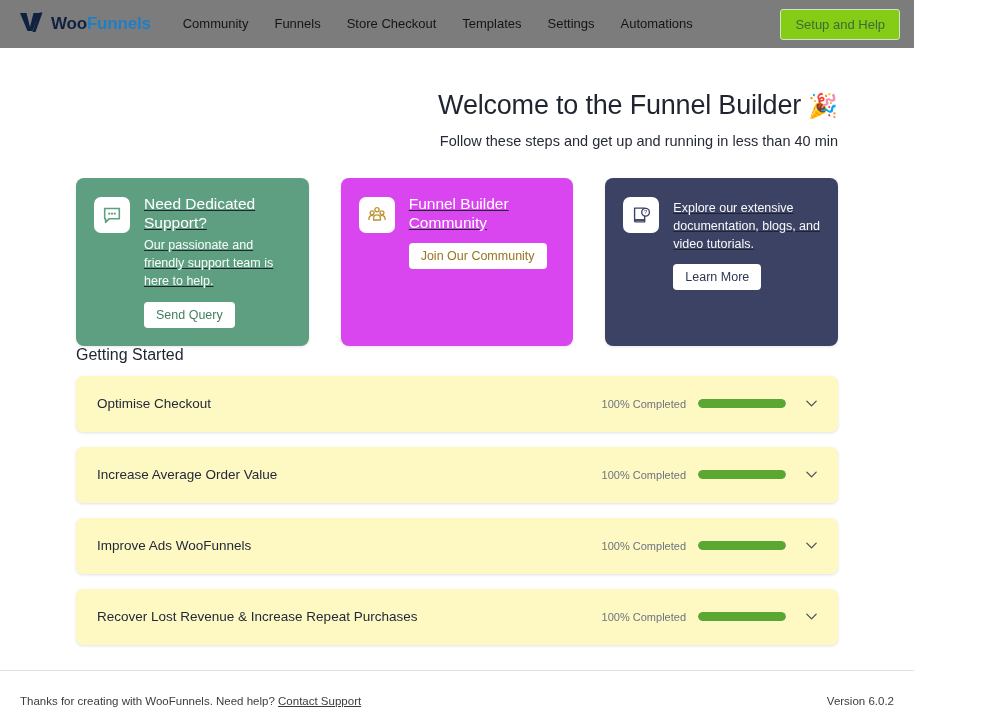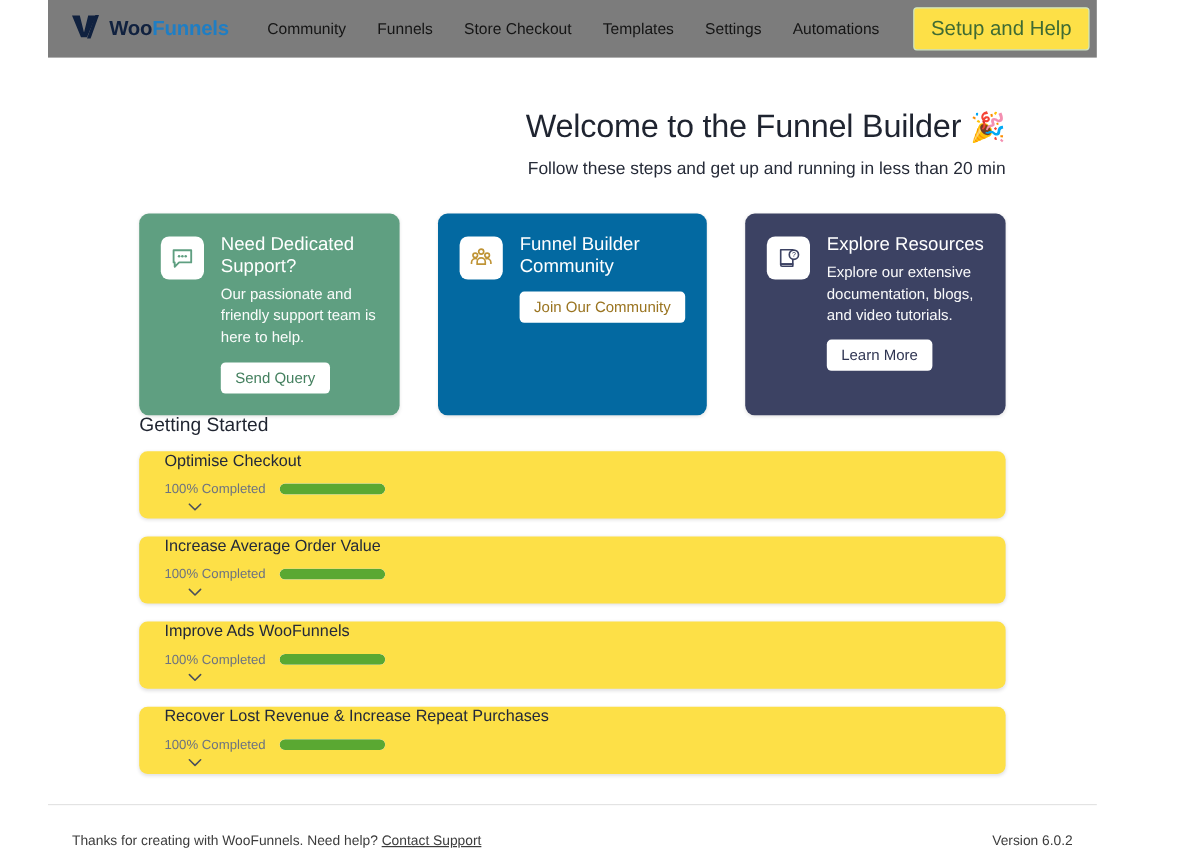--- a/index.html
+++ b/index.html
@@ -17,21 +17,20 @@
     -webkit-font-smoothing: antialiased;
   }
 
   .page {
     position: relative;
     width: 914px;
     height: 707px;
     background: #ffffff;
     display: flex;
     flex-direction: column;
-    padding-left: 40px;
   }
 
   
   .topbar {
     height: 48px;
     background: #7c7c7c;
     display: flex;
     align-items: center;
     padding: 0 14px 0 18px;
     flex: 0 0 48px;
@@ -64,24 +63,24 @@
 
   .nav-item {
     font-size: 13px;
     color: #151515;
     white-space: nowrap;
     cursor: pointer;
     line-height: 48px;
   }
 
   .setup-help-btn {
-    background: #fde047;
+    background: #84cc16;
     border: 1px solid #cfe6c2;
     color: #3f6b33;
-    font-size: 17px;
+    font-size: 13px;
     font-family: "Liberation Sans", sans-serif;
     padding: 7px 14px;
     border-radius: 3px;
     cursor: pointer;
     white-space: nowrap;
     margin-left: 28px;
   }
 
   
   .content {
@@ -107,34 +106,35 @@
     margin-top: 12px;
     font-size: 14.5px;
     color: #262b38;
   }
 
   
   .cards {
     display: flex;
     gap: 32px;
     margin-top: 29px;
+    text-decoration: underline;
   }
 
   .card {
     flex: 1;
     border-radius: 8px;
     padding: 17px 18px 18px 18px;
     display: flex;
     gap: 14px;
     min-height: 124px;
     box-shadow: 0 1px 3px rgba(0,0,0,0.10);
   }
 
   .card-support   { background: #5f9f81; }
-  .card-community { background: #0369a1; }
+  .card-community { background: #d946ef; }
   .card-resources { background: #3c4263; }
 
   .card-icon {
     width: 36px;
     height: 36px;
     flex: 0 0 36px;
     background: #ffffff;
     border-radius: 7px;
     display: flex;
     align-items: center;
@@ -178,29 +178,29 @@
   
   .section-title {
     font-size: 16px;
     font-weight: normal;
     color: #1f2430;
   }
 
   .accordion { margin-top: 12px; }
 
   .acc-row {
-    background: #fde047;
+    background: #fef9c3;
     border-radius: 7px;
     box-shadow: 0 1px 3px rgba(20,24,40,0.13);
     height: 56px;
     display: flex;
+    align-items: center;
     padding: 0 18px 0 21px;
     margin-bottom: 15px;
     cursor: pointer;
-    flex-direction: column;
   }
 
   .acc-label {
     flex: 1;
     font-size: 13.5px;
     color: #23293a;
     white-space: nowrap;
     overflow: hidden;
     text-overflow: ellipsis;
   }
@@ -290,21 +290,21 @@
       <div class="nav-item">Automations</div>
     </div>
 
     <button class="setup-help-btn">Setup and Help</button>
   </div>
 
   <div class="content">
 
     <div class="hero">
       <h1 class="hero-title"><span>Welcome to the Funnel Builder</span> <span class="emoji">🎉</span></h1>
-      <div class="hero-sub">Follow these steps and get up and running in less than 20 min</div>
+      <div class="hero-sub">Follow these steps and get up and running in less than 40 min</div>
     </div>
 
     <div class="cards">
 
       <div class="card card-support">
         <div class="card-icon">
           <svg width="22" height="22" viewBox="0 0 24 24" aria-hidden="true">
             <path d="M4 5h16v11H9l-4 4v-4H4z" fill="none" stroke="#5f9f81" stroke-width="1.7" stroke-linejoin="round"></path>
             <circle cx="9" cy="10.5" r="1.15" fill="#5f9f81"></circle>
             <circle cx="12" cy="10.5" r="1.15" fill="#5f9f81"></circle>
@@ -342,21 +342,20 @@
           <svg width="22" height="22" viewBox="0 0 24 24" aria-hidden="true">
             <g fill="none" stroke="#3c4263" stroke-width="1.5" stroke-linejoin="round">
               <path d="M5 4.5h11v13H5z"></path>
               <path d="M5 17.5h11v2H6.3A1.3 1.3 0 0 1 5 18.2z"></path>
               <circle cx="17" cy="9" r="4.2" fill="#ffffff"></circle>
             </g>
             <text x="17" y="11.4" font-family="Liberation Sans, sans-serif" font-size="6.4" fill="#3c4263" text-anchor="middle">?</text>
           </svg>
         </div>
         <div class="card-body">
-          <div class="card-title">Explore Resources</div>
           <div class="card-desc">Explore our extensive documentation, blogs, and video tutorials.</div>
           <button class="card-btn">Learn More</button>
         </div>
       </div>
     </div>
 
     <h2 class="section-title">Getting Started</h2>
 
     <div class="accordion">
 

